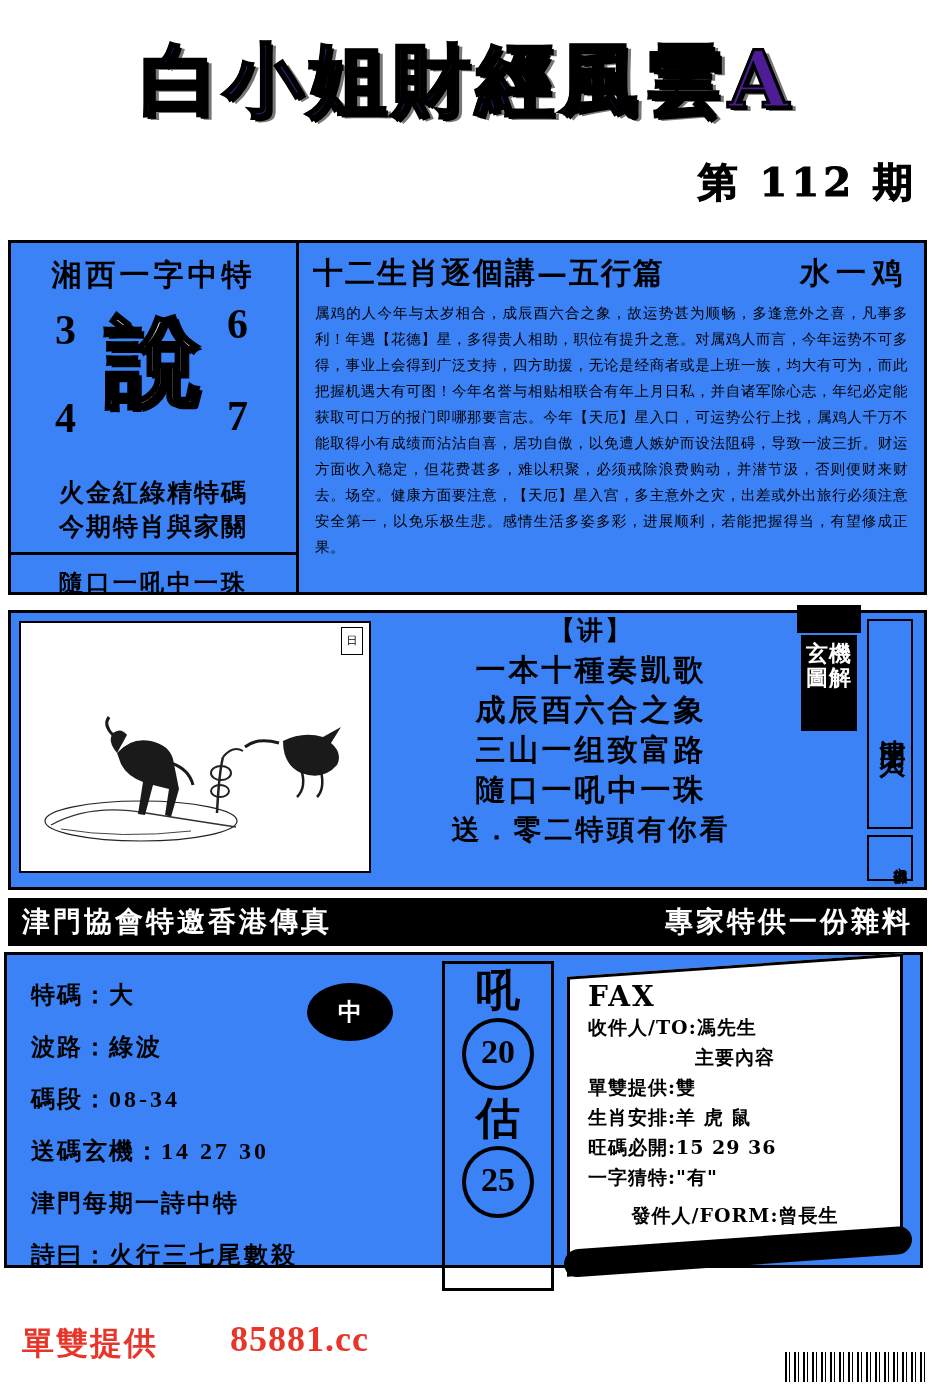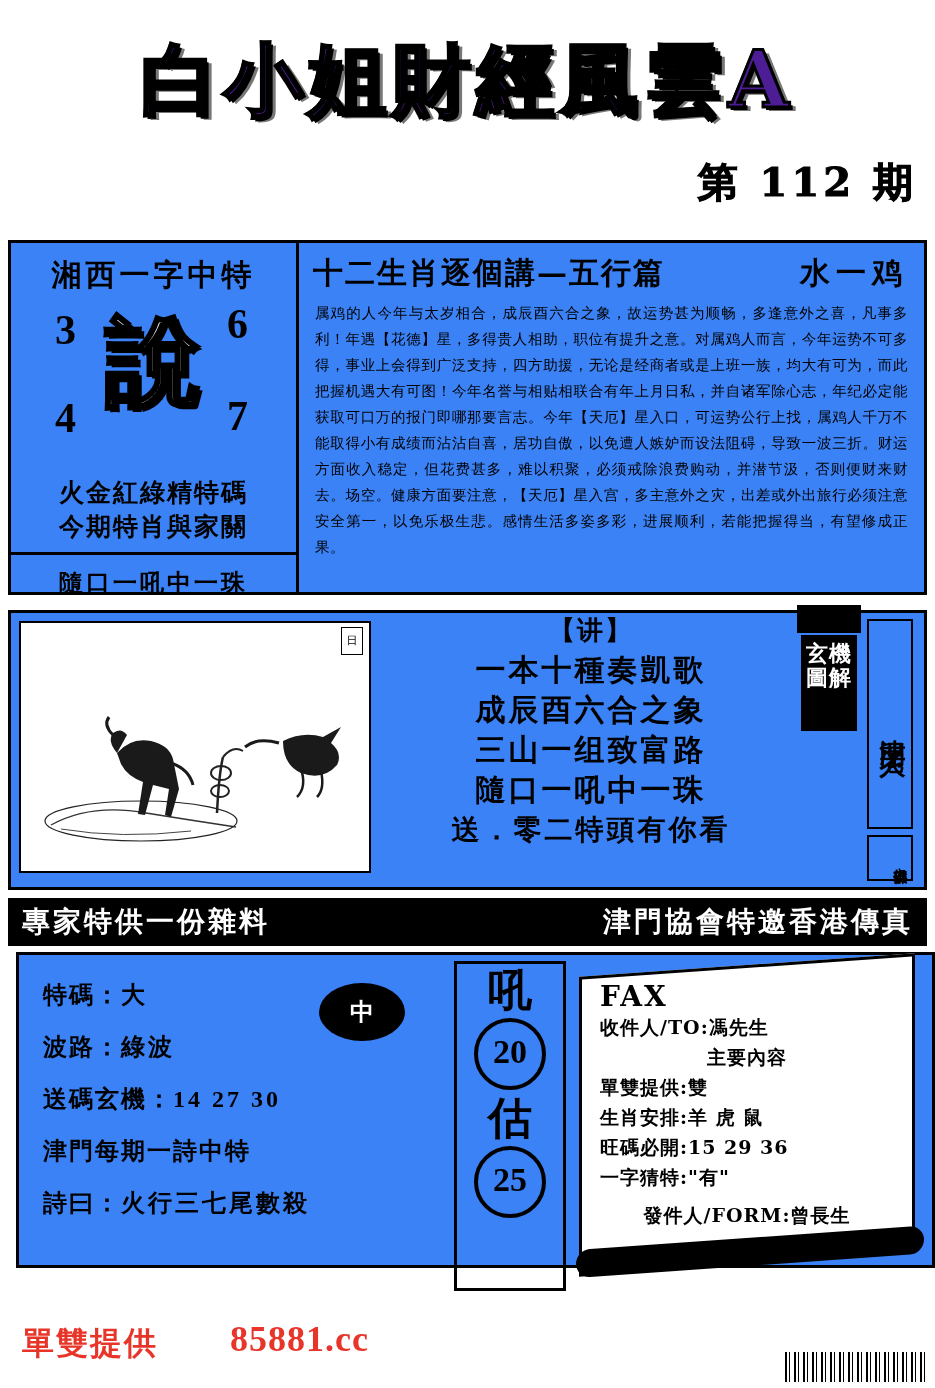--- a/index.html
+++ b/index.html
@@ -129,21 +129,21 @@
   
   .banner{
     position:absolute;left:8px;top:898px;width:919px;height:48px;
     background:#000;color:#fff;
     display:flex;align-items:center;justify-content:space-between;
     padding:0 14px;box-sizing:border-box;
   }
   .banner span{font-size:28px;font-weight:bold;letter-spacing:3px;}
 
   
-  .row3{left:16px;top:952px;width:919px;height:316px;}
+  .row3{left:4px;top:952px;width:919px;height:316px;}
   .r3-list{position:absolute;left:24px;top:14px;width:400px;}
   .r3-list .li{
     font-size:24px;font-weight:bold;letter-spacing:2px;line-height:52px;
     white-space:nowrap;
   }
   .r3-list .li .val{font-family:"Liberation Serif",serif;letter-spacing:3px;}
 
   .stamp{
     position:absolute;left:300px;top:28px;width:86px;height:58px;
     background:#000;border-radius:50%;
@@ -269,31 +269,34 @@
       <div class="vlast">送．零二特頭有你看</div>
     </div>
 
     <div class="seal-top"></div>
     <div class="seal">玄機圖解</div>
     <div class="oldman">津門老人</div>
     <div class="inner-supply">內部提供</div>
   </div>
 
   <div class="banner">
+    <span>津門協會特邀香港傳真</span>
     <span>專家特供一份雜料</span>
-    <span>津門協會特邀香港傳真</span>
   </div>
 
   <div class="frame row3">
     <div class="r3-list">
       <div class="li">
         <span>特碼：</span><span class="val">大</span>
       </div>
       <div class="li">
         <span>波路：</span><span class="val">綠波</span>
+      </div>
+      <div class="li">
+        <span>碼段：</span><span class="val">08-34</span>
       </div>
       <div class="li">
         <span>送碼玄機：</span><span class="val">14 27 30</span>
       </div>
       <div class="li">
         <span>津門每期一詩中特</span><span class="val"></span>
       </div>
       <div class="li">
         <span>詩曰：</span><span class="val">火行三七尾數殺</span>
       </div>

